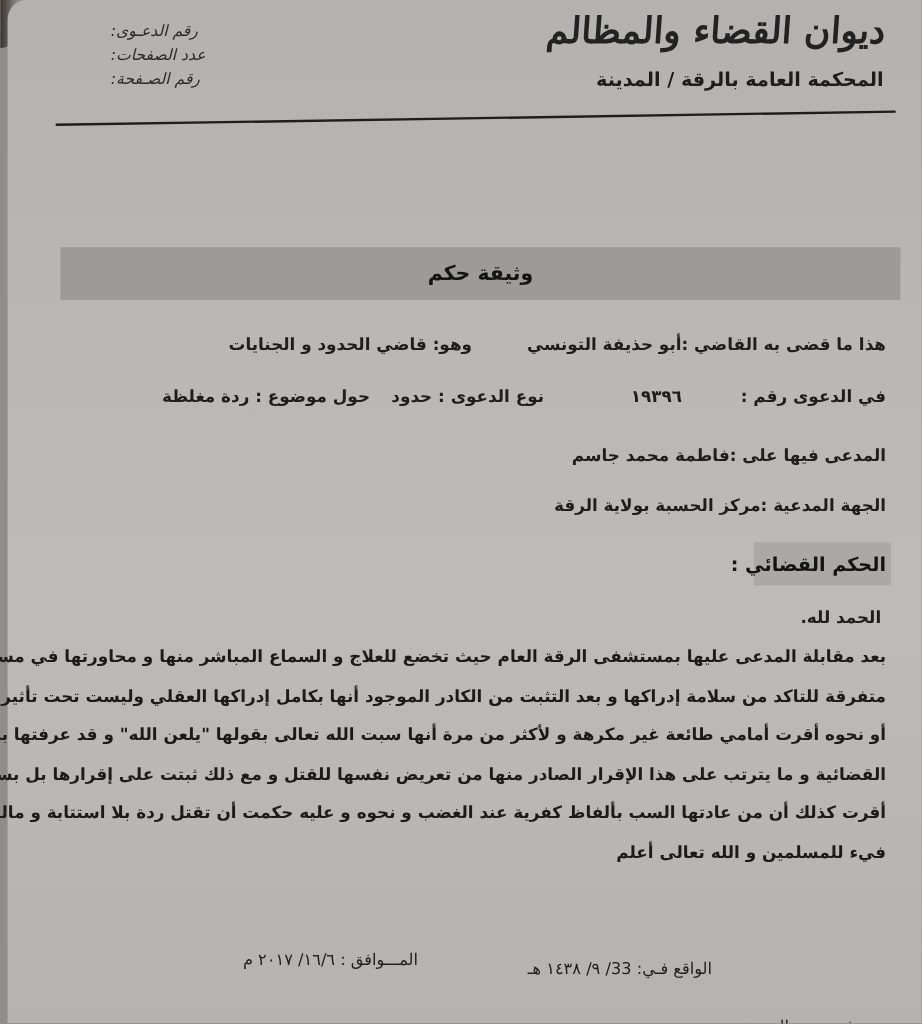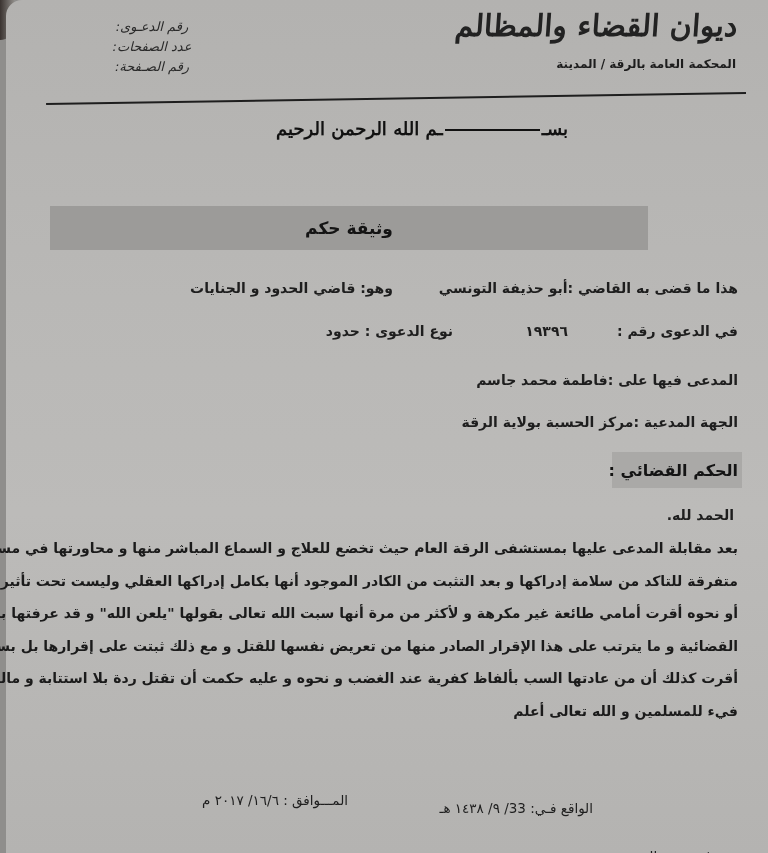--- a/index.html
+++ b/index.html
@@ -17,38 +17,38 @@
       position: absolute; left: 6px; top: 0; width: 762px; height: 853px;
       background: linear-gradient(180deg, #b3b2b0 0%, #b9b8b6 35%, #bcbbb9 60%, #b4b3b1 100%);
       border-top-left-radius: 16px;
     }
     .abs { position: absolute; white-space: nowrap; }
     .brand-title {
       right: 30px; top: 8px; font-family: "DejaVu Serif", serif;
       font-size: 30px; font-weight: bold; color: #222;
       letter-spacing: -1px; transform: skewX(-4deg);
     }
-    .court-name { right: 32px; top: 57px; font-size: 12px; font-weight: bold; color: #1d1d1d; }
-    .meta-list { left: 86px; top: 17px; width: 120px; text-align: center; }
+    .court-name { right: 32px; top: 57px; font-size: 16px; font-weight: bold; color: #1d1d1d; }
+    .meta-list { left: 86px; top: 17px; width: 120px; text-align: left; }
     .meta-row { font-size: 13px; line-height: 20px; color: #2a2a2a; font-style: italic; }
     .header-rule {
       left: 40px; top: 92px; width: 700px; height: 2px; background: #1e1e1e;
       transform: rotate(-0.9deg); transform-origin: right center;
     }
     .basmala { left: 270px; top: 118px; font-family: "DejaVu Serif", serif; font-size: 18px; font-weight: bold; color: #111; }
     .basmala .stretch { display: inline-block; width: 95px; height: 2px; background: #111; vertical-align: middle; margin: 0 2px; }
     .verse { left: 266px; top: 167px; font-family: "DejaVu Serif", serif; font-size: 14px; color: #1a1a1a; }
     .doc-banner {
-      left: 44px; top: 206px; width: 598px; height: 44px;
+      left: 44px; top: 206px; width: 700px; height: 44px;
       background: #9c9b99; display: flex; align-items: center; justify-content: center;
     }
     .doc-banner span { font-size: 17px; font-weight: bold; color: #141414; }
     .line { font-size: 14px; font-weight: bold; color: #1e1e1e; }
     .section-heading-box {
-      right: 26px; top: 452px; width: 130px; height: 36px; background: #aaa9a7;
+      right: 26px; top: 452px; width: 114px; height: 36px; background: #aaa9a7;
       display: flex; align-items: center; padding-right: 4px;
     }
     .section-heading-box span { font-size: 16px; font-weight: bold; color: #141414; }
     .body-text {
       right: 30px; top: 532px; width: 700px; white-space: normal;
       font-size: 14px; font-weight: bold; line-height: 32.5px; text-align: justify;
       text-align-last: right; color: #1b1b1b;
     }
     .body-text .bline { display: block; white-space: nowrap; text-align: justify; text-align-last: justify; }
     .body-text .bline.last { text-align-last: right; }
@@ -65,35 +65,33 @@
   <div class="abs court-name">المحكمة العامة بالرقة / المدينة</div>
 
   <div class="abs meta-list">
     <div class="meta-row">رقم الدعـوى:</div>
     <div class="meta-row">عدد الصفحات:</div>
     <div class="meta-row">رقم الصـفحة:</div>
   </div>
 
   <div class="abs header-rule"></div>
 
-  <div class="abs basmala">
-    <span>بسـ</span><span class="stretch"></span><span>ـم الله الرحمن الرحيم</span>
-  </div>
 
 
   <div class="abs doc-banner">
     <span>وثيقة حكم</span>
   </div>
 
   <div class="abs line" style="right:30px; top:280px;">هذا ما قضى به القاضي :أبو حذيفة التونسي</div>
   <div class="abs line" style="right:375px; top:280px;">وهو: قاضي الحدود و الجنايات</div>
 
   <div class="abs line" style="right:30px; top:323px;">في الدعوى رقم :</div>
   <div class="abs line" style="right:200px; top:323px;">١٩٣٩٦</div>
   <div class="abs line" style="right:315px; top:323px;">نوع الدعوى : حدود</div>
+  <div class="abs line" style="right:460px; top:323px;">حول موضوع : ردة مغلظة</div>
 
   <div class="abs line" style="right:30px; top:372px;">المدعى فيها على :فاطمة محمد جاسم</div>
   <div class="abs line" style="right:30px; top:414px;">الجهة المدعية :مركز الحسبة بولاية الرقة</div>
 
   <div class="abs section-heading-box">
     <span>الحكم القضائي :</span>
   </div>
 
   <div class="abs line" style="right:34px; top:507px;">الحمد لله.</div>
 

